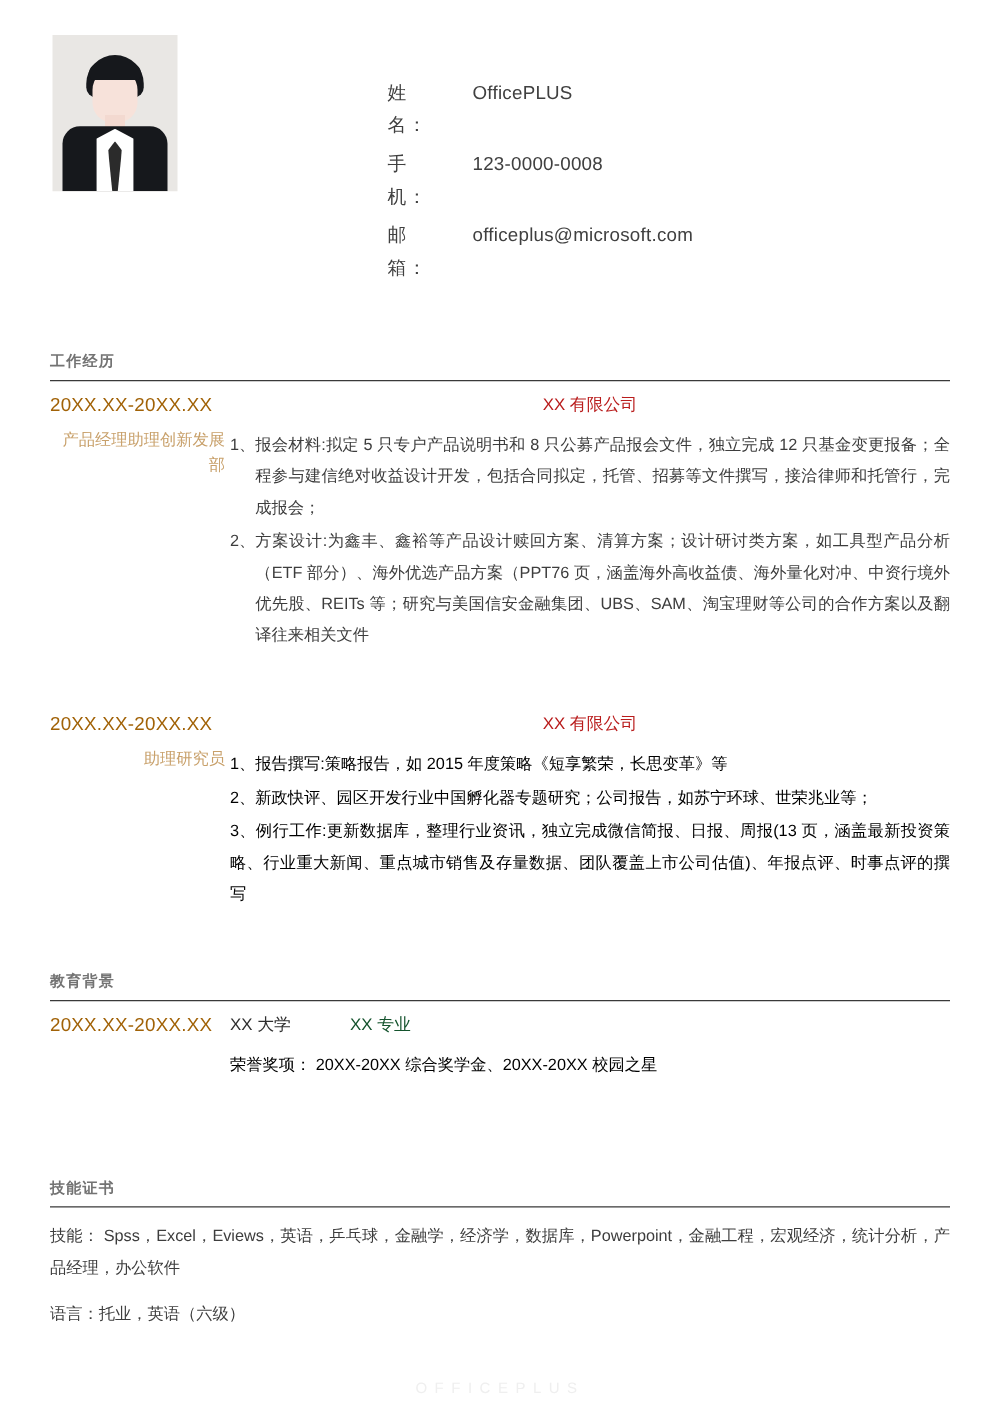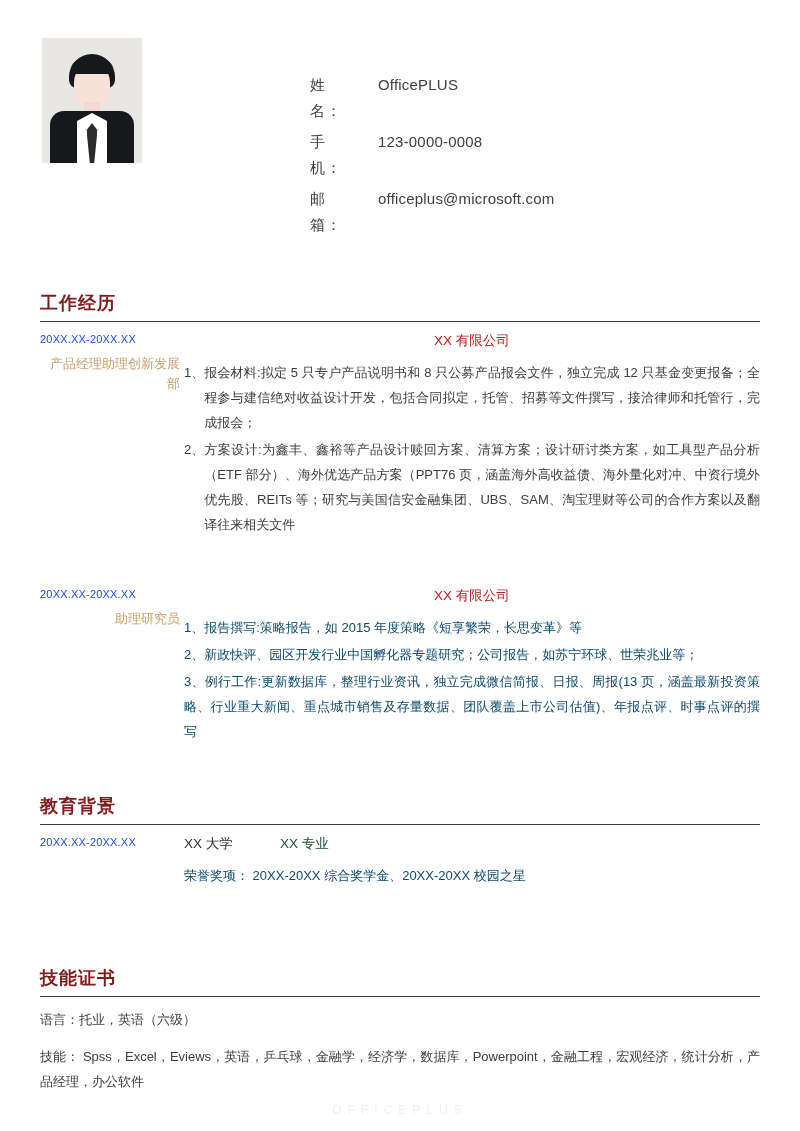--- a/index.html
+++ b/index.html
@@ -9,21 +9,21 @@
     height: 1131px;
     background: #ffffff;
     font-family: "Liberation Sans", sans-serif;
     color: #3a3a3a;
     position: relative;
     overflow: hidden;
   }
   .page {
     width: 800px;
     height: 1131px;
-    padding: 38px 40px 20px 40px;
+    padding: 28px 40px 20px 40px;
     position: relative;
   }
 
   
   .header {
     display: flex;
     align-items: flex-start;
     padding-left: 2px;
     margin-bottom: 48px;
   }
@@ -116,42 +116,42 @@
   .contact-label {
     width: 68px;
     letter-spacing: 1px;
     flex: 0 0 auto;
   }
   .contact-value { letter-spacing: 0.2px; }
 
   
   .section { margin-bottom: 6px; }
   .section-title {
-    font-size: 18px;
+    font-size: 12px;
     font-weight: bold;
-    color: #7f1d1d;
+    color: #737373;
     letter-spacing: 1px;
     padding-bottom: 6px;
     margin-bottom: 0;
   }
   .rule {
     height: 1px;
     background: #3a3a3a;
     margin-bottom: 10px;
   }
 
   .entry { display: flex; margin-bottom: 6px; }
   .entry-left {
     width: 140px;
     flex: 0 0 auto;
     padding-top: 1px;
   }
   .entry-date {
-    font-size: 11px;
-    color: #1d4ed8;
+    font-size: 15px;
+    color: #a16207;
     letter-spacing: 0.2px;
     white-space: nowrap;
   }
   .entry-role {
     font-size: 13px;
     color: #c8a06a;
     line-height: 20px;
     margin-top: 9px;
     text-align: right;
   }
@@ -168,21 +168,21 @@
     line-height: 25px;
     color: #3d3d3d;
     display: flex;
     margin-bottom: 2px;
   }
   .bullets li .num { flex: 0 0 auto; white-space: nowrap; }
   .bullets li .txt { flex: 1 1 auto; text-align: justify; }
   .plain-line {
     font-size: 13px;
     line-height: 25px;
-    color: #0c4a6e;
+    color: #000000;
     text-align: justify;
     margin-bottom: 2px;
   }
 
   .edu-heads { display: flex; margin-bottom: 10px; }
   .edu-school { font-size: 13.5px; color: #2f2f2f; width: 96px; }
   .edu-major { font-size: 13.5px; color: #14532d; }
 
   .skills { margin-top: 2px; }
   .skill-line {
@@ -297,20 +297,20 @@
     </div>
   </div>
 
   <div class="gap-lg"></div>
   <div class="gap-md"></div>
 
   <div class="section">
     <div class="section-title">技能证书</div>
     <div class="rule"></div>
     <div class="skills">
+      <div class="skill-line">技能： Spss，Excel，Eviews，英语，乒乓球，金融学，经济学，数据库，Powerpoint，金融工程，宏观经济，统计分析，产品经理，办公软件</div>
       <div class="skill-line">语言：托业，英语（六级）</div>
-      <div class="skill-line">技能： Spss，Excel，Eviews，英语，乒乓球，金融学，经济学，数据库，Powerpoint，金融工程，宏观经济，统计分析，产品经理，办公软件</div>
 
     </div>
   </div>
 
   <div class="watermark">OFFICEPLUS</div>
 </div>
 
 </body></html>

